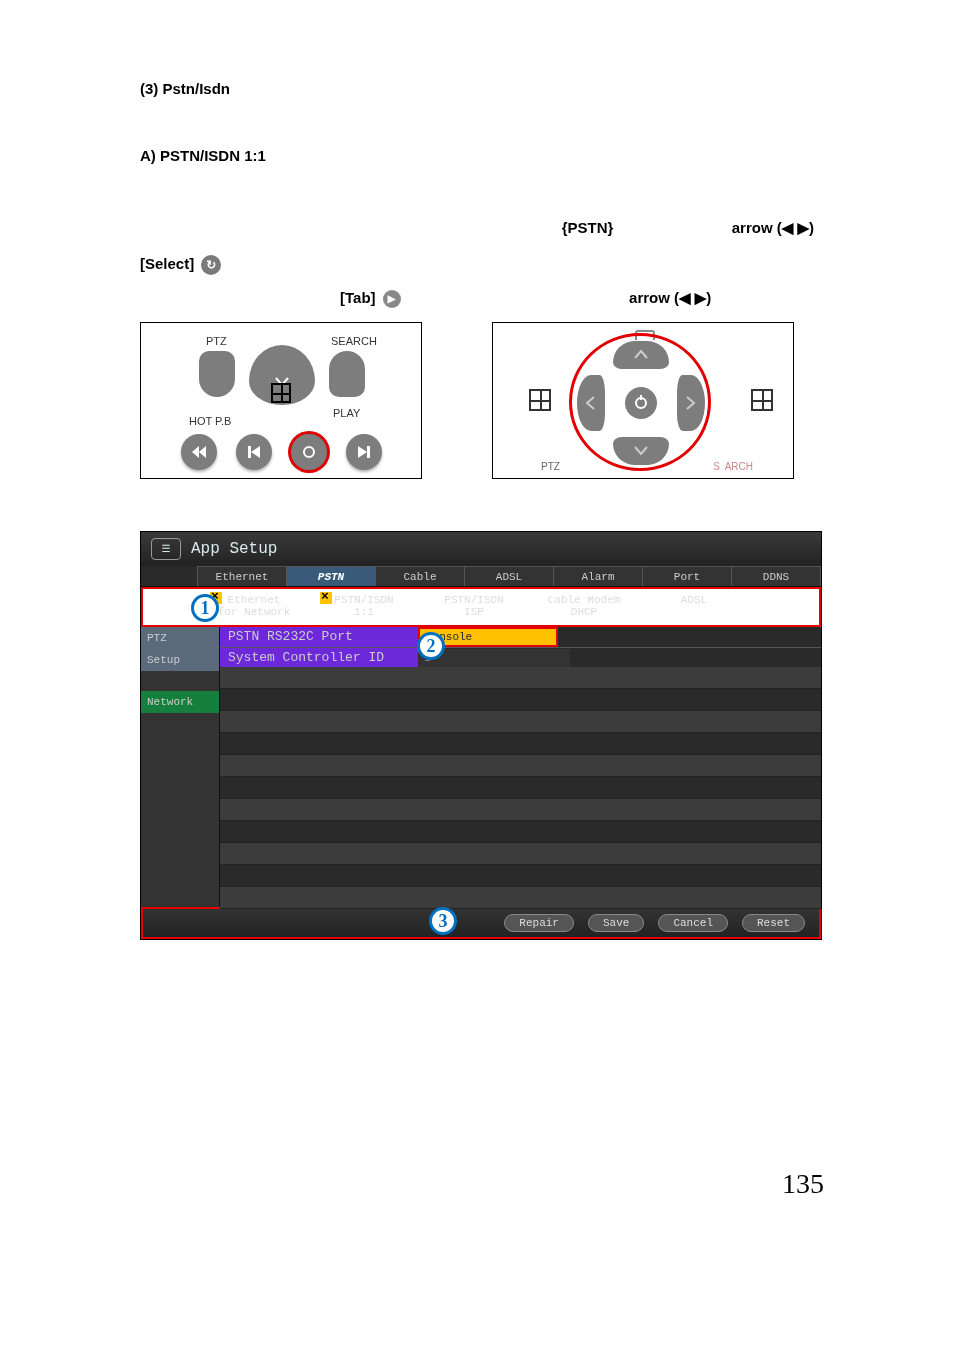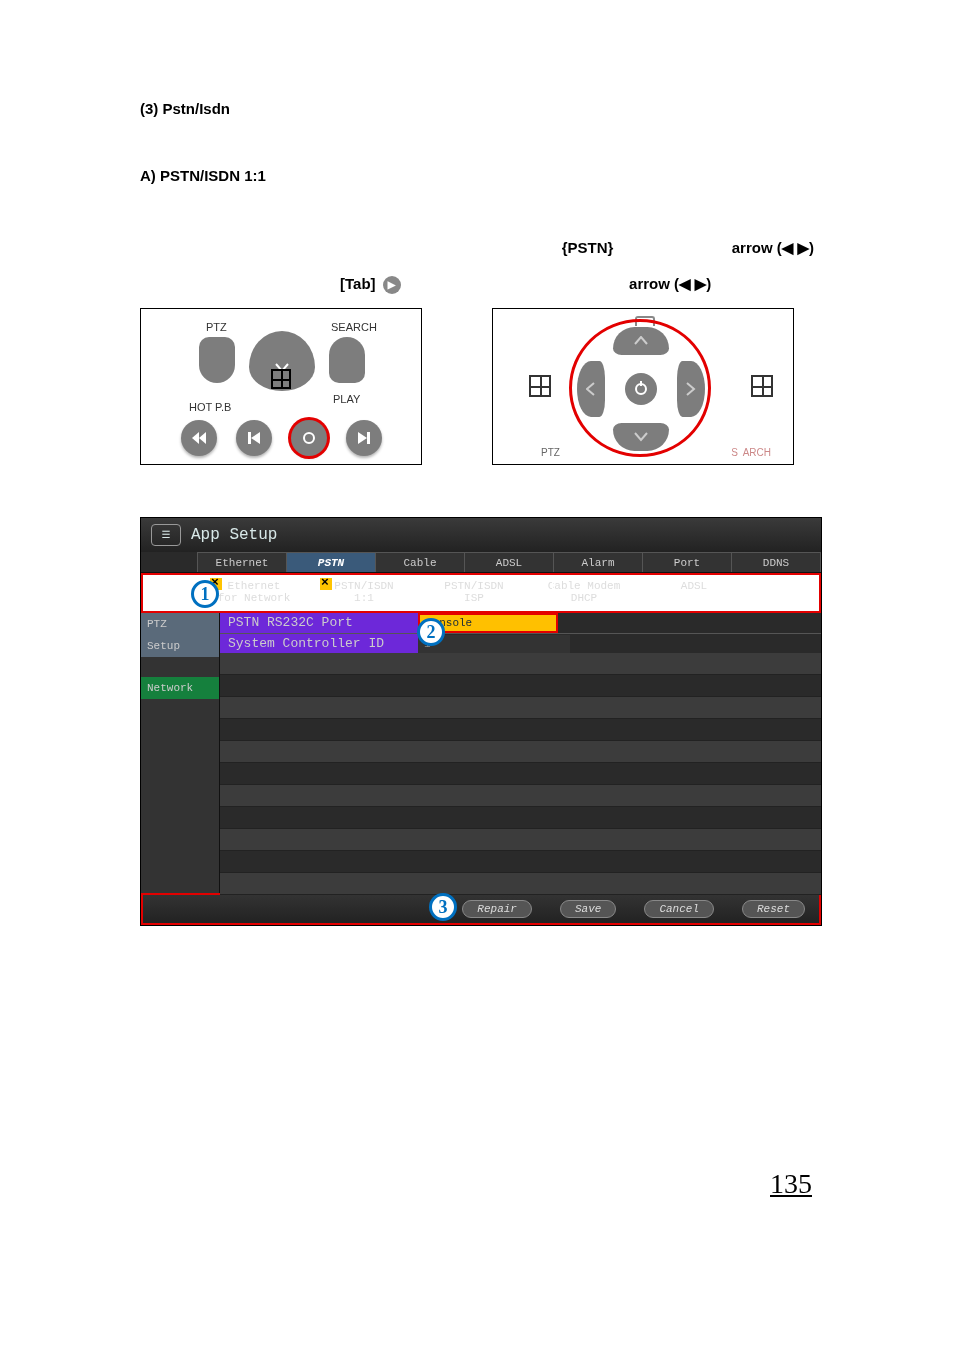--- a/index.html
+++ b/index.html
@@ -3,21 +3,21 @@
 <meta charset="utf-8">
 <style>
   body {
     margin: 0;
     padding: 0;
     font-family: Arial, sans-serif;
     background: #fff;
     width: 954px;
   }
   .page {
-    padding: 100px 140px 40px 140px;
+    padding: 80px 140px 40px 140px;
     position: relative;
     min-height: 1240px;
     box-sizing: border-box;
   }
   .heading {
     font-size: 15px;
     font-weight: bold;
     margin-bottom: 50px;
   }
   .subheading {
@@ -139,21 +139,21 @@
   .right-side-icon {
     position:absolute; width:22px; height:22px; border:2px solid #333; box-sizing:border-box;
   }
   .right-side-icon.left-i { top:66px; left:36px; }
   .right-side-icon.left-i::before,.right-side-icon.left-i::after{content:"";position:absolute;background:#333;}
   .right-side-icon.left-i::before{top:0;left:9px;width:2px;height:100%;}
   .right-side-icon.left-i::after{top:9px;left:0;width:100%;height:2px;}
   .right-side-icon.right-i { top:66px; right:20px; border:none; }
   .right-side-txt { position:absolute; font-size:10px; color:#666; }
   .right-side-txt.ptz { bottom:6px; left:48px; }
-  .right-side-txt.srch { bottom:6px; right:22px; }
+  .right-side-txt.srch { bottom:6px; right:40px; }
 
   
   .ui-panel {
     margin-top: 52px;
     width: 680px;
     border:1px solid #000;
     font-family: "Courier New", monospace;
     color:#ccc;
     font-size:12px;
   }
@@ -243,54 +243,57 @@
     position:absolute; top:40px; left:0; right:0; bottom:0;
   }
   .stripe {
     height:21px; border-bottom:1px solid #222;
   }
   .stripe:nth-child(odd){ background:#3c3c3c; }
   .stripe:nth-child(even){ background:#2a2a2a; }
   .footer-row {
     height:28px; background:linear-gradient(#333,#222);
     display:flex; justify-content:flex-end; align-items:center;
-    gap:28px; padding-right:14px;
+    gap:14px; padding-right:14px;
     border:2px solid #e30000;
-    font-style:italic;
   }
   .footer-btn {
     background:#555; color:#ddd; font-size:11px;
     border:1px solid #888; border-radius:10px;
     padding:2px 14px;
   }
 
   .callout {
     position:absolute;
     width:22px;height:22px;border-radius:50%;
     background:#fff;border:3px solid #0070c0;
     color:#0070c0;font-family:"Times New Roman",serif;font-weight:bold;
     font-size:18px; line-height:22px; text-align:center;
     z-index:5;
   }
   .pagenum {
-    position:absolute; bottom:40px; right:142px;
-    font-family:"Times New Roman",serif; font-size:28px;text-decoration:underline;
+    position:absolute; bottom:40px; right:130px;
+    font-family:"Times New Roman",serif; font-size:28px;
   }
 </style>
 </head>
 <body>
 
 <div class="page">
   <div class="heading">(3) Pstn/Isdn</div>
   <div class="subheading">A) PSTN/ISDN 1:1</div>
 
   <div class="bracket-line indent-row1">
     <span>{PSTN}</span>
     <span style="display:inline-block;width:110px;"></span>
     <span>arrow (◀ ▶)</span>
+  </div>
+  <div class="bracket-line indent-row2">
+    <span>[Select]</span>
+    <span class="inline-icon">↻</span>
   </div>
   <div class="bracket-line indent-row3">
     <span>[Tab]</span>
     <span class="inline-icon-small">▶</span>
     <span style="display:inline-block;width:220px;"></span>
     <span>arrow (◀ ▶)</span>
   </div>
 
   <div class="top-remotes">
 

